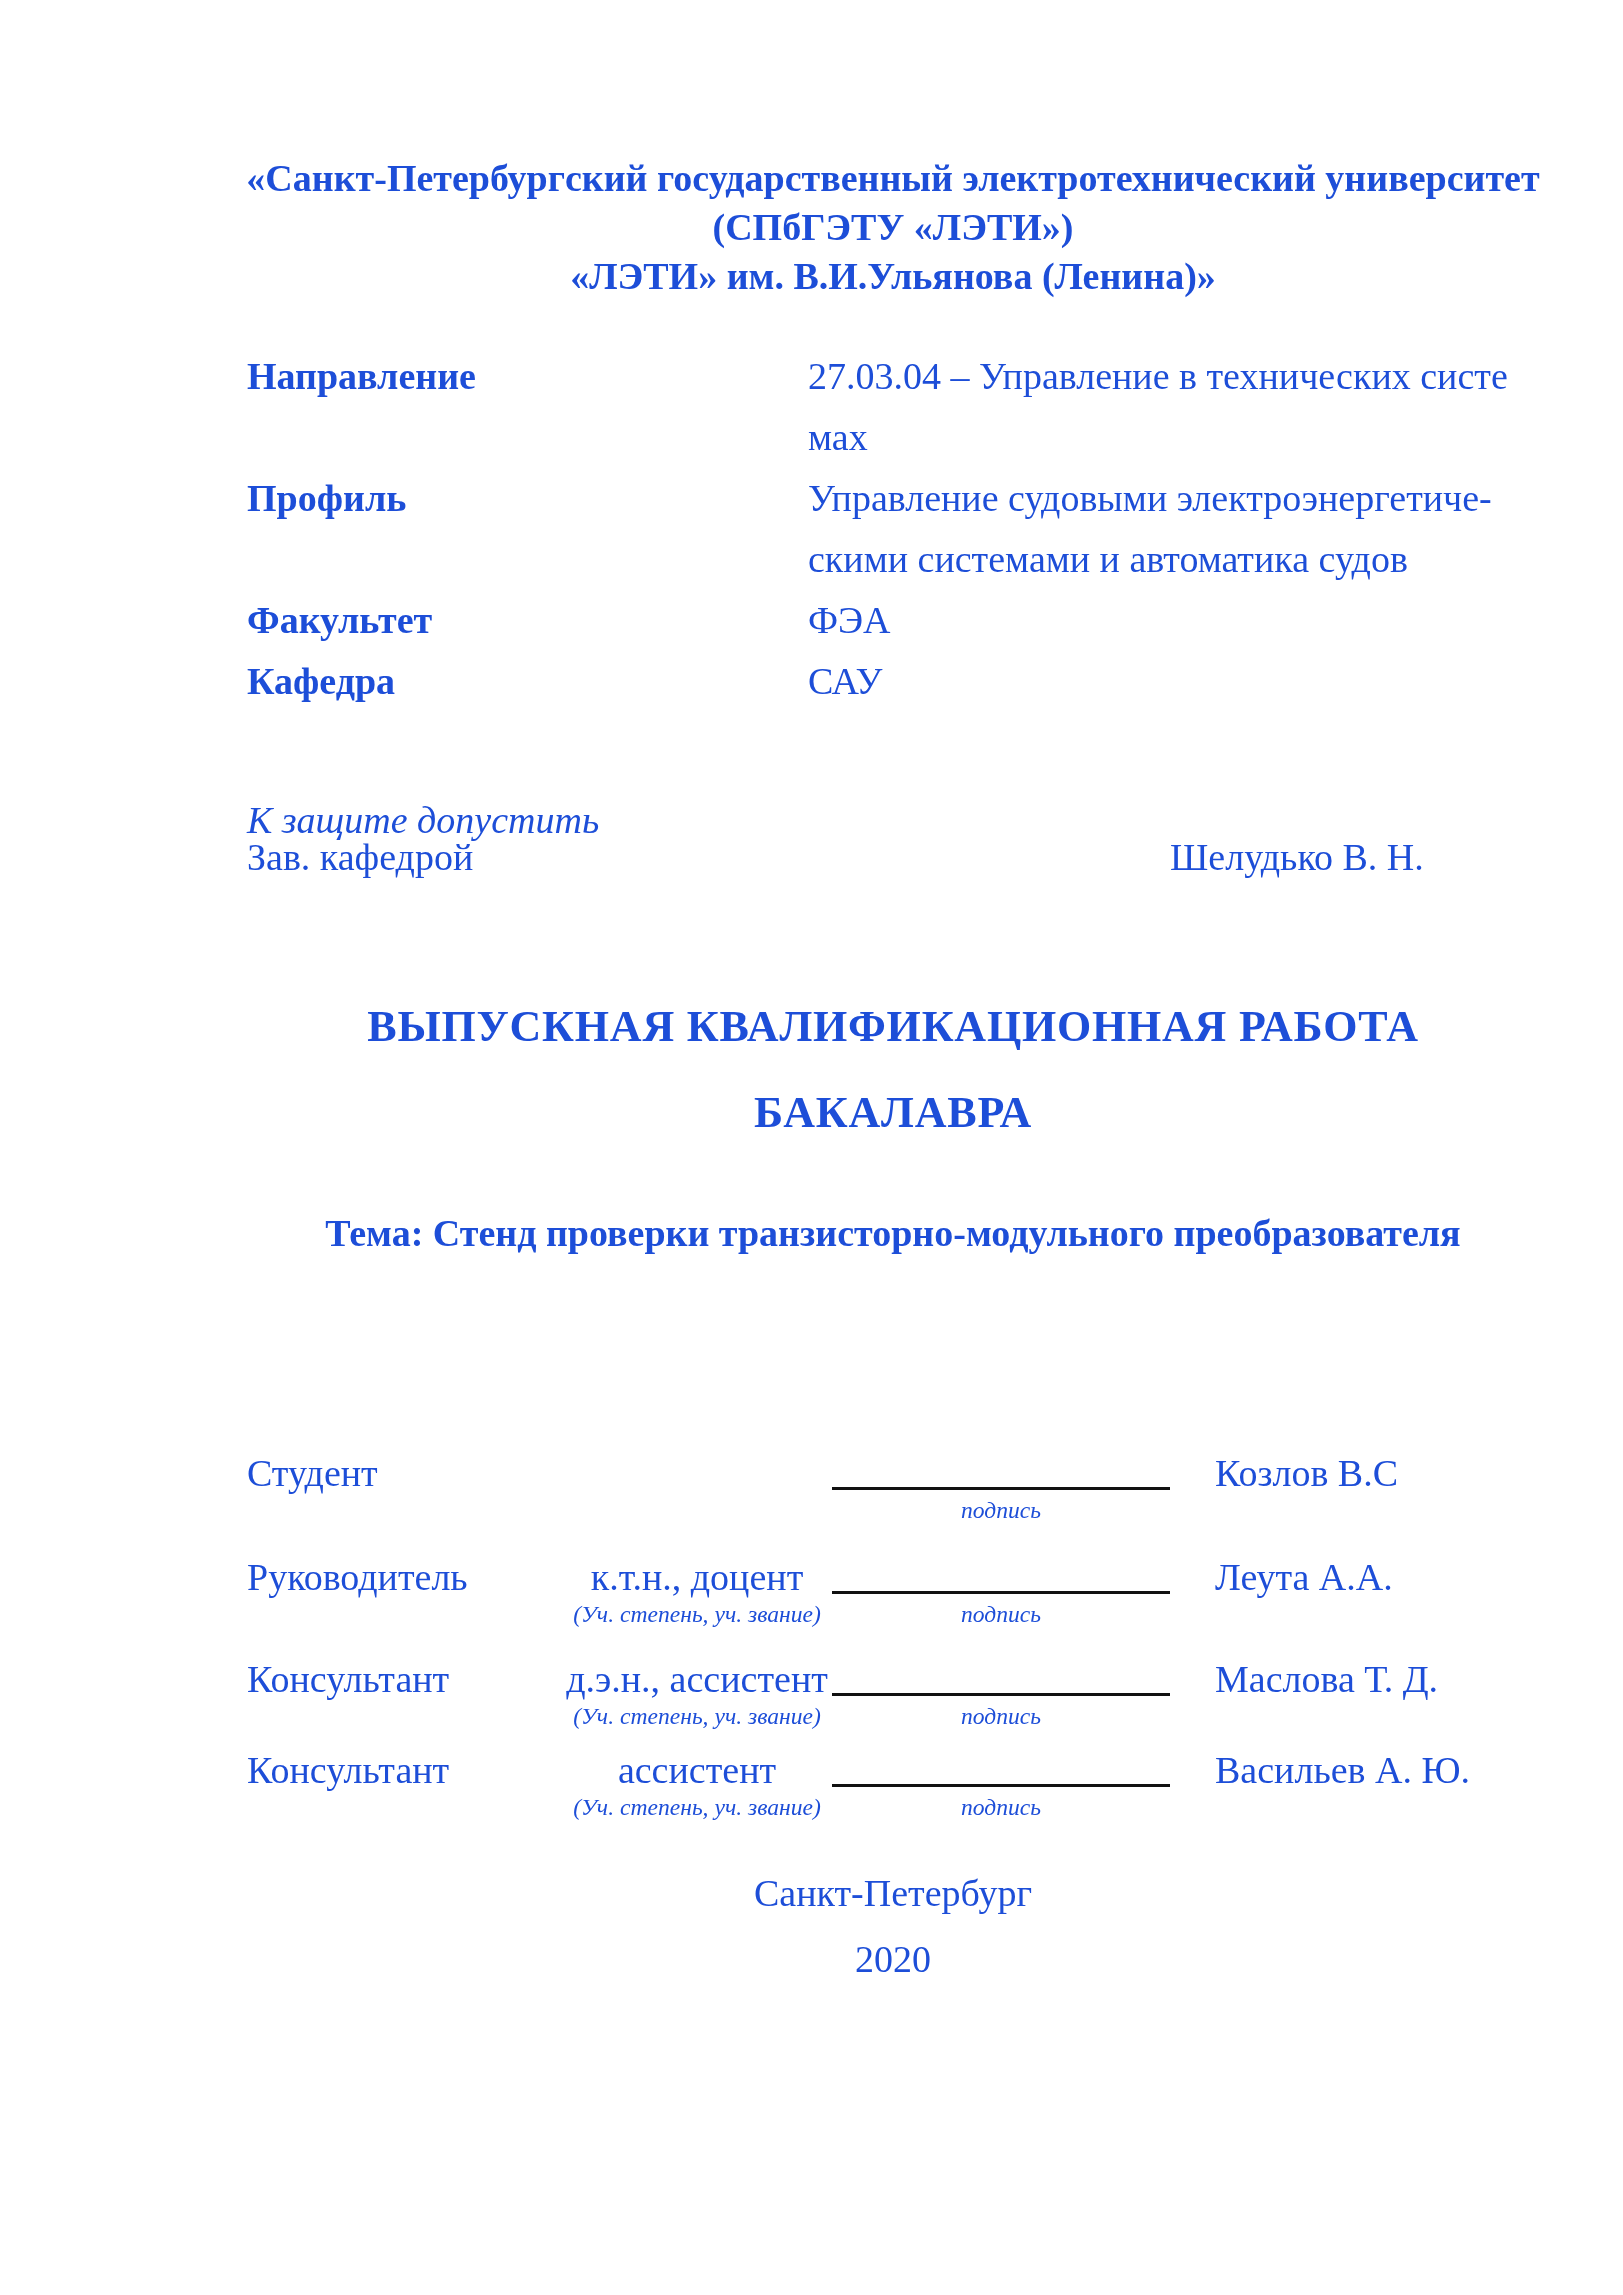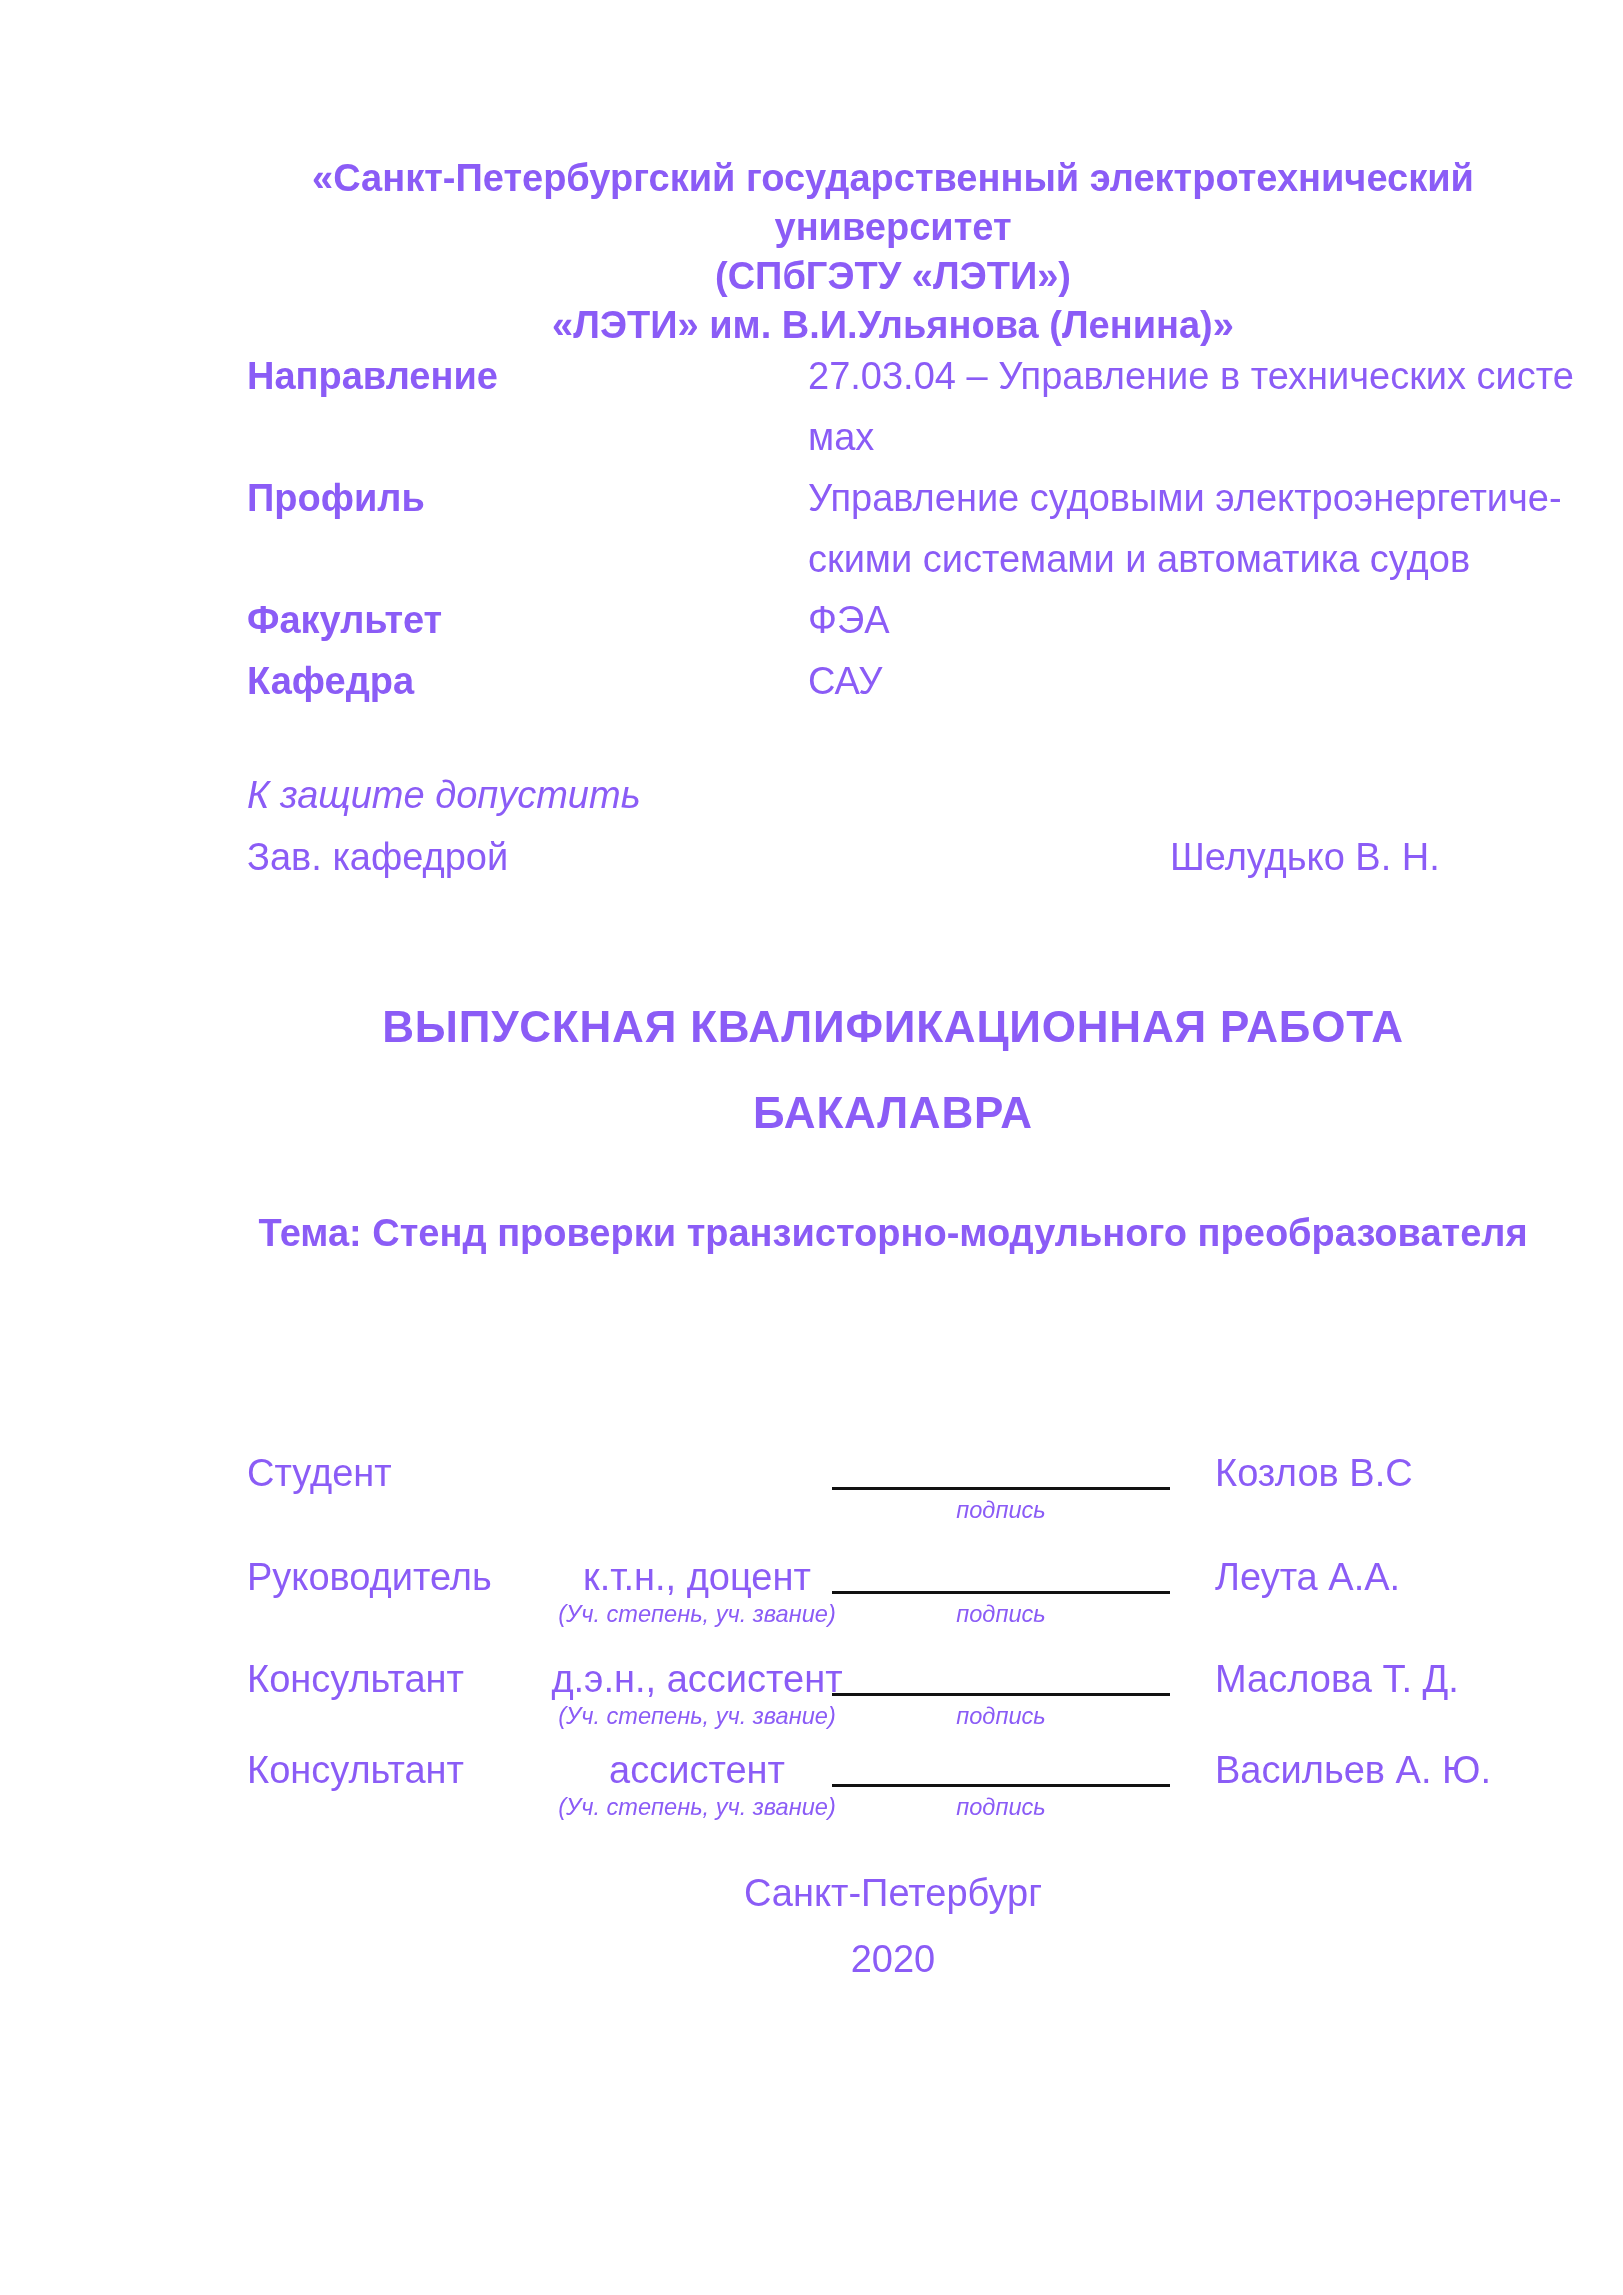--- a/index.html
+++ b/index.html
@@ -1,22 +1,22 @@
 <!DOCTYPE html>
 <html style="font-size:12.6px"><head>
 <meta charset="utf-8">
 <style>
   html, body { margin: 0; padding: 0; background: #ffffff; }
   .page {
     position: relative;
     width: 1623px;
     height: 2295px;
     background: #ffffff;
-    color: #8b5cf6;
-    font-family: Liberation Sans, sans-serif;
+    color: #1d4ed8;
+    font-family: Liberation Serif, serif;
     overflow: hidden;
   }
 
   
   .header {
     position: absolute;
     top: 154px; left: 236px; width: 1314px;
     text-align: center;
     font-weight: bold;
     font-size: 38px;
@@ -24,21 +24,21 @@
   }
 
   
   .info { position: absolute; top: 346px; left: 247px; width: 1319px; }
   .info-row { display: flex; height: 61px; line-height: 61px; font-size: 38px; }
   .info-label { width: 561px; font-weight: bold; flex: 0 0 561px; }
   .info-value { white-space: nowrap; }
 
   
   .admit {
-    position: absolute; left: 247px; top: 765px;
+    position: absolute; left: 247px; top: 790px;
     font-size: 38px; line-height: 61px; font-style: italic;
   }
   .zav-label { position: absolute; left: 247px; top: 827px; font-size: 38px; line-height: 61px; }
   .zav-name  { position: absolute; left: 1170px; top: 827px; font-size: 38px; line-height: 61px; }
 
   
   .title1 {
     position: absolute; left: 236px; width: 1314px; top: 999px;
     text-align: center; font-weight: bold; font-size: 44px; line-height: 55px;
     letter-spacing: 0.8px;

